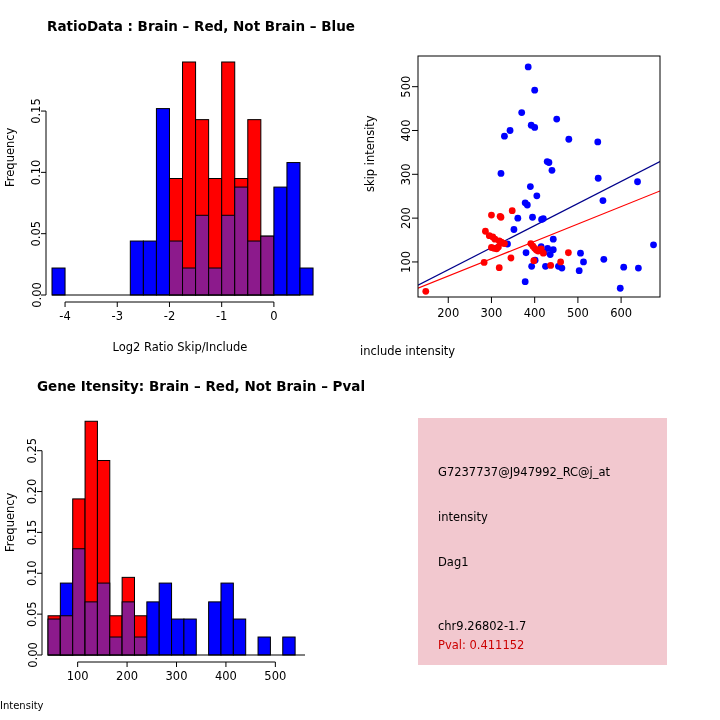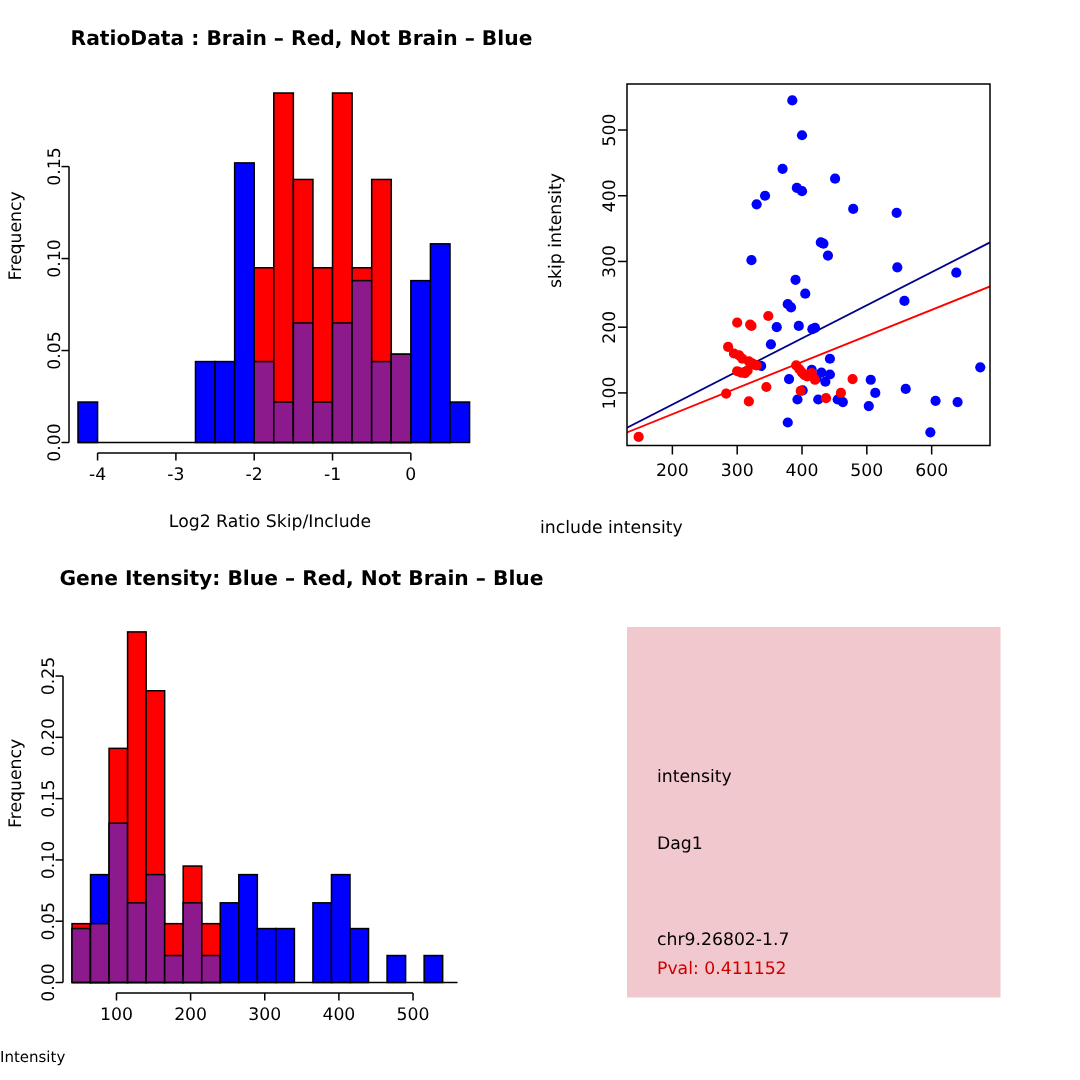--- a/index.html
+++ b/index.html
@@ -213,21 +213,21 @@
     </svg>
   <div style="position:absolute;left:0;top:0;width:360px;">
     <div style="position:absolute;left:0;top:175px;width:20px;">
       <span style="display:block;transform:rotate(-90deg);font-size:11.5px;white-space:nowrap;">skip intensity</span>
     </div>
   </div>
   <div style="position:absolute;left:0;top:344px;width:360px;text-align:left;font-size:11.5px;">include intensity</div>
 </div>
 
 <div class="panel" id="panel-bl">
-  <div class="panel-title" style="top:18px;">Gene Itensity: Blue – Red, Not Brain – Blue</div>
+  <div class="panel-title" style="top:18px;">Gene Itensity: Brain – Red, Not Brain – Pval</div>
   <svg id="svg-bl" width="360" height="360">
       <rect x="48" y="255.77241379310345" width="12.355769230769234" height="39.22758620689655" class="bar-red"></rect>
       <rect x="48" y="259.04137931034484" width="12.355769230769234" height="35.95862068965516" class="bar-purple"></rect>
       <rect x="60.35576923076923" y="255.77241379310345" width="12.355769230769234" height="39.22758620689655" class="bar-red"></rect>
       <rect x="60.35576923076923" y="223.08275862068967" width="12.355769230769234" height="71.91724137931033" class="bar-blue"></rect>
       <rect x="60.35576923076923" y="255.77241379310345" width="12.355769230769234" height="39.22758620689655" class="bar-purple"></rect>
       <rect x="72.71153846153847" y="138.90689655172412" width="12.355769230769212" height="156.09310344827588" class="bar-red"></rect>
       <rect x="72.71153846153847" y="188.75862068965517" width="12.355769230769212" height="106.24137931034483" class="bar-purple"></rect>
       <rect x="85.06730769230768" y="61.268965517241384" width="12.355769230769255" height="233.73103448275862" class="bar-red"></rect>
       <rect x="85.06730769230768" y="241.8793103448276" width="12.355769230769255" height="53.12068965517241" class="bar-purple"></rect>
@@ -277,18 +277,19 @@
   <div style="position:absolute;left:0;top:0;width:360px;">
     <div style="position:absolute;left:0;top:175px;width:20px;">
       <span style="display:block;transform:rotate(-90deg);font-size:11.5px;white-space:nowrap;">Frequency</span>
     </div>
   </div>
   <div style="position:absolute;left:0;top:340px;width:360px;text-align:left;font-size:10px;">Intensity</div>
 </div>
 
 <div class="panel" id="panel-br">
   <div id="info-box">
+    <div class="line" style="top:47px;">G7237737@J947992_RC@j_at</div>
     <div class="line" style="top:92px;">intensity</div>
     <div class="line" style="top:137px;">Dag1</div>
     <div class="line" style="top:182px;margin-top:19px;">chr9.26802-1.7</div>
     <div class="line pval" style="top:220px;">Pval: 0.411152</div>
   </div>
 </div>
 
 </body></html>

